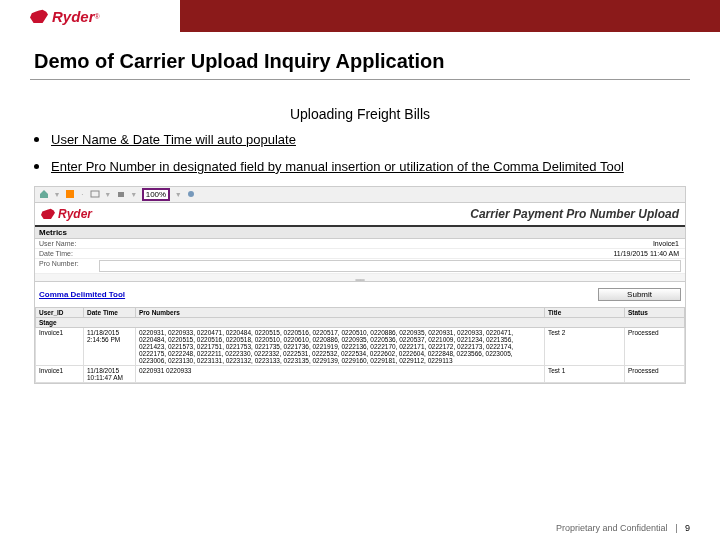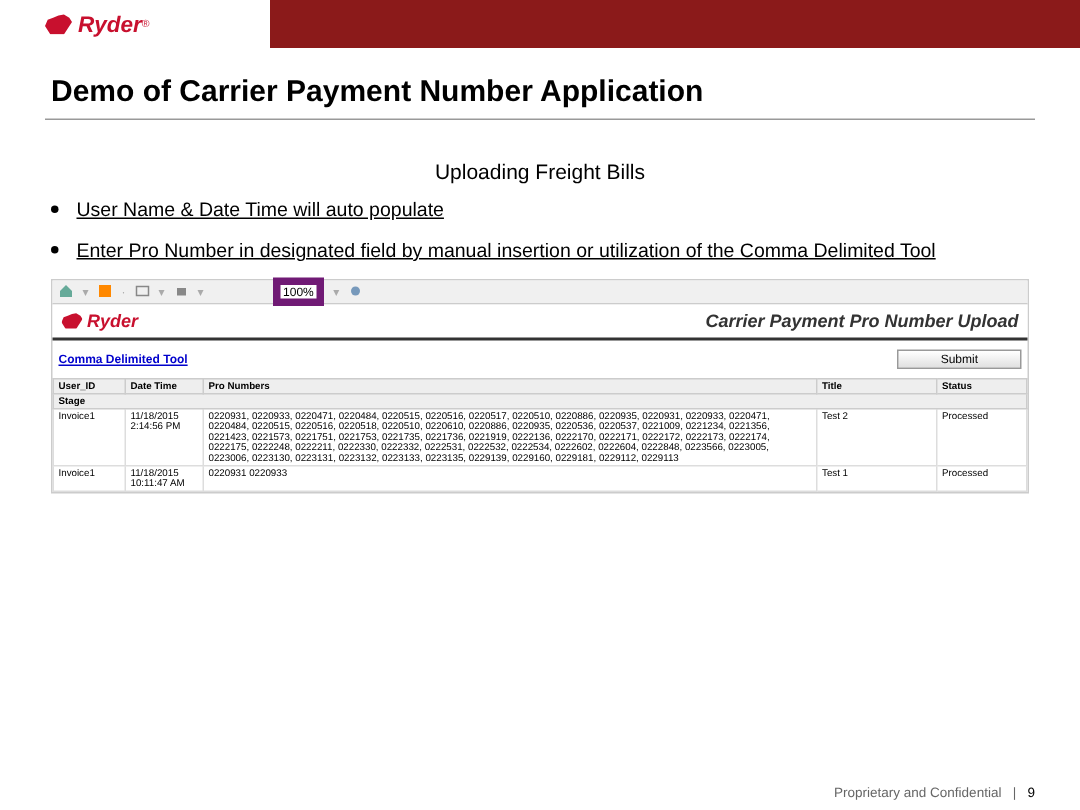--- a/index.html
+++ b/index.html
@@ -19,21 +19,21 @@
   .subtitle { text-align: center; font-size: 14px; margin: 26px 0 10px; }
   
   .bullets { margin: 0 34px; text-decoration: underline; }
   .bullet { display: flex; align-items: flex-start; margin-bottom: 10px; font-size: 13px; line-height: 1.3; }
   .bullet-dot { width: 5px; height: 5px; background: #000; border-radius: 50%; margin-right: 12px; margin-top: 5px; flex-shrink: 0; }
   
   .screenshot { margin: 4px 34px 0; border: 1px solid #ccc; font-size: 8px; }
   .toolbar { background: #f0f0f0; border-bottom: 1px solid #ccc; padding: 2px 4px; display: flex; align-items: center; gap: 6px; height: 16px; }
   .tb-icon { width: 10px; height: 10px; display: inline-block; }
   .tb-sep { color: #aaa; font-size: 8px; }
-  .tb-zoom { font-size: 8px; border: 5px solid #701a75; padding: 0 2px; background: #fff; margin-left: 40px; }
+  .tb-zoom { font-size: 8px; border: 2px solid #701a75; padding: 0 2px; background: #fff; }
   
   .app-header { display: flex; align-items: center; background: #fff; border-bottom: 2px solid #333; padding: 2px 6px; height: 24px; }
   .app-logo-dog { width: 14px; height: 11px; background: #c8102e; margin-right: 3px; clip-path: polygon(20% 100%, 0% 60%, 10% 30%, 30% 20%, 50% 10%, 70% 5%, 90% 20%, 100% 40%, 85% 70%, 70% 100%); }
   .app-logo-text { font-size: 12px; font-weight: bold; font-style: italic; color: #c8102e; }
   .app-title { margin-left: auto; font-size: 12px; font-weight: bold; font-style: italic; color: #333; text-align: right; }
   
   .metrics-sec { border-bottom: 1px solid #ccc; }
   .metrics-head { background: #e8e8e8; font-size: 8px; font-weight: bold; padding: 1px 4px; border-bottom: 1px solid #ccc; }
   .metrics-row { display: flex; font-size: 7px; border-bottom: 1px solid #eee; }
   .metrics-label { width: 60px; padding: 1px 4px; color: #555; }
@@ -66,21 +66,21 @@
   <div class="logo-area">
     <div class="logo">
       <div class="logo-dog"></div>
       <span class="logo-text">Ryder</span>
         <span class="logo-reg">®</span>
     </div>
   </div>
   <div class="red-bar"></div>
 </div>
 
-<h1 class="slide-title">Demo of Carrier Payment Number Application</h1>
+<h1 class="slide-title">Demo of Carrier Upload Inquiry Application</h1>
 <hr class="title-rule">
 
 <div class="subtitle">Uploading Freight Bills</div>
 
 <div class="bullets">
   <div class="bullet">
     <div class="bullet-dot"></div>
     <div>User Name &amp; Date Time will auto populate</div>
   </div>
   <div class="bullet">
@@ -113,20 +113,36 @@
           <circle cx="5" cy="5" r="3" fill="#79b"></circle>
         </svg></span>
   </div>
 
   <div class="app-header">
     <div class="app-logo-dog"></div>
     <span class="app-logo-text">Ryder</span>
     <span class="app-title">Carrier Payment Pro Number Upload</span>
   </div>
 
+  <div class="metrics-sec">
+    <div class="metrics-head">Metrics</div>
+    <div class="metrics-row">
+      <div class="metrics-label">User Name:</div>
+      <div class="metrics-val metrics-val-right">Invoice1</div>
+    </div>
+    <div class="metrics-row">
+      <div class="metrics-label">Date Time:</div>
+      <div class="metrics-val metrics-val-right">11/19/2015 11:40 AM</div>
+    </div>
+    <div class="metrics-row">
+      <div class="metrics-label">Pro Number:</div>
+      <div class="pro-input"></div>
+    </div>
+    <div class="resize-grip">▁▁</div>
+  </div>
 
   <div class="tool-row">
     <a class="tool-link">Comma Delimited Tool</a>
     <button class="submit-btn">Submit</button>
   </div>
 
   <table class="data-table">
     <thead>
       <tr>
         <th class="col-user">User_ID</th>

